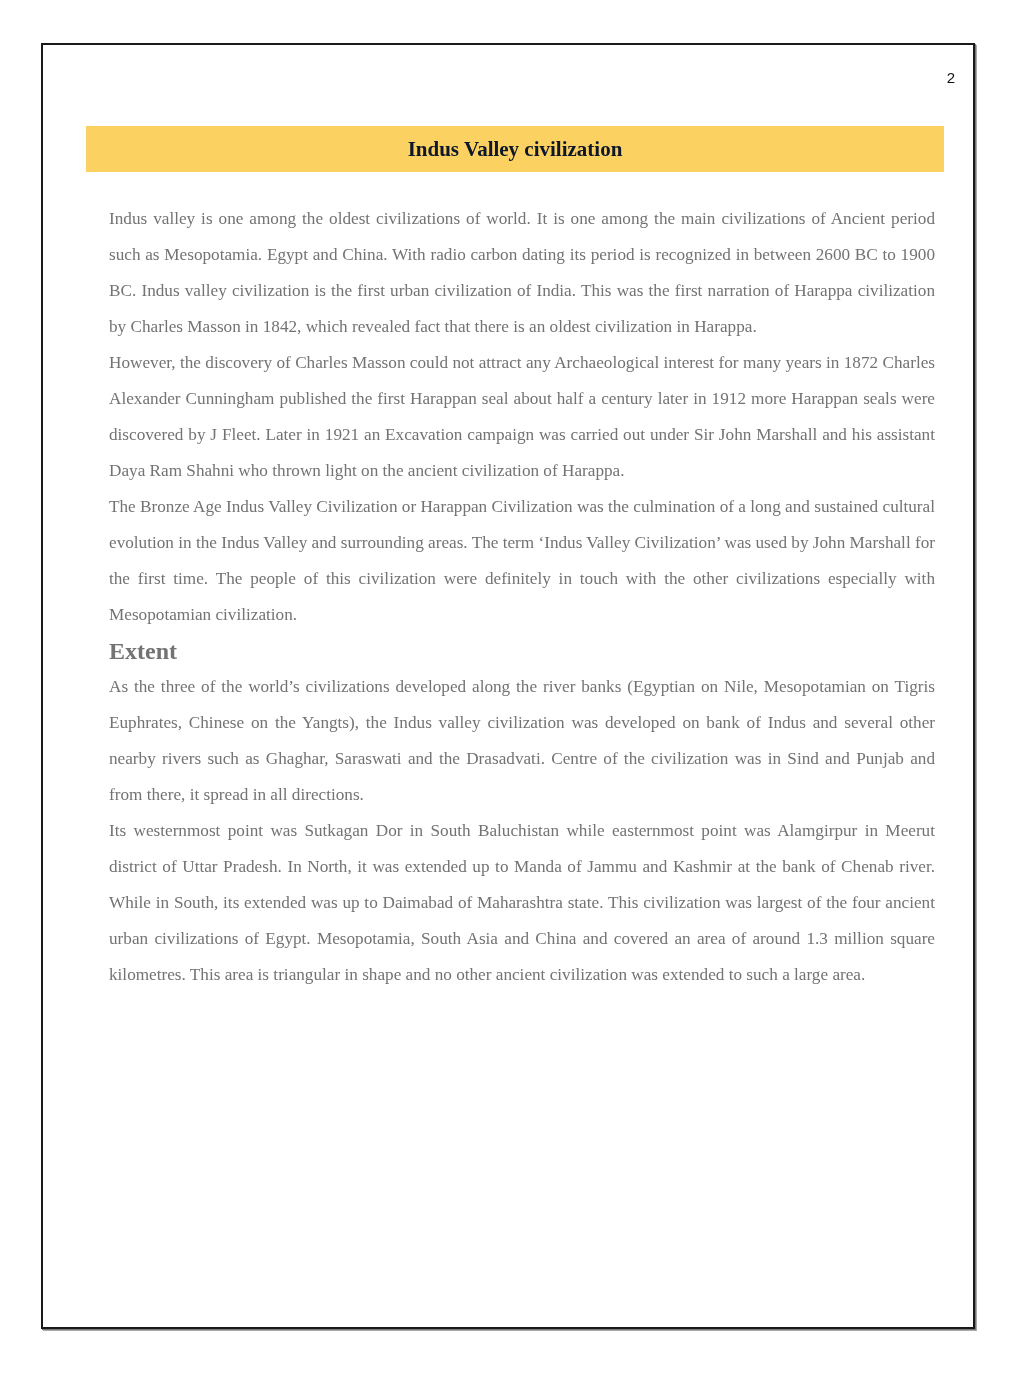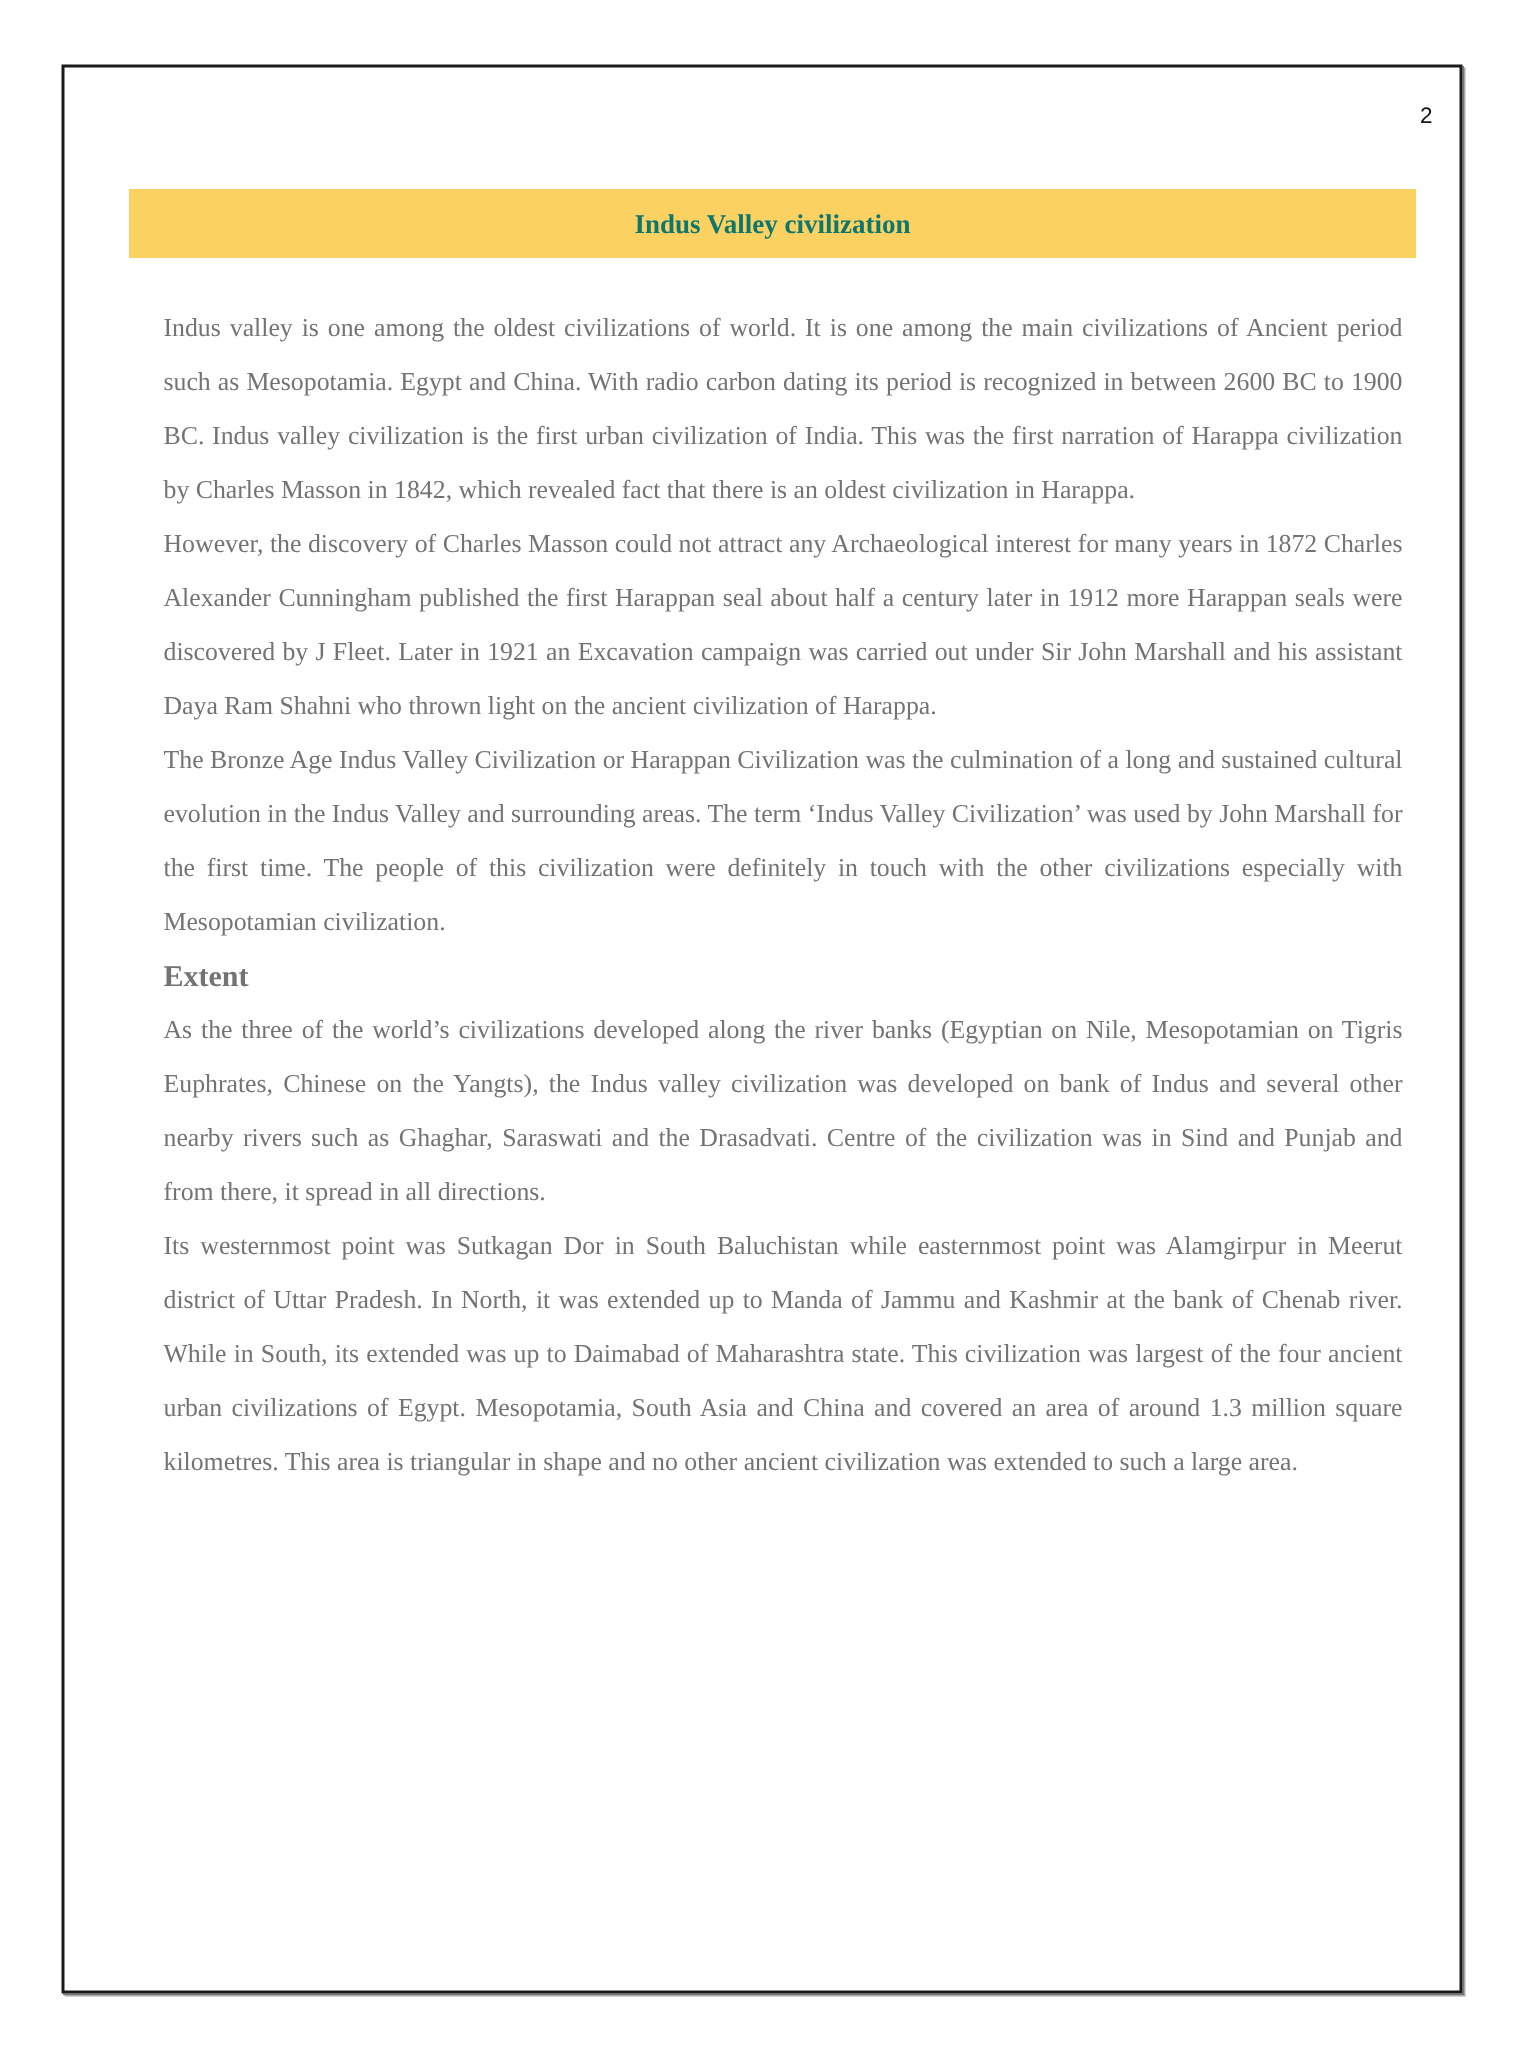--- a/index.html
+++ b/index.html
@@ -12,31 +12,31 @@
     .page-number {
       position: absolute; right: 18px; top: 24px;
       font-family: "Liberation Sans", sans-serif; font-size: 15px; color: #111;
     }
     .title-bar {
       position: absolute; left: 43px; top: 81px; width: 858px; height: 46px;
       background: #fbd262; display: flex; align-items: center; justify-content: center;
     }
     .title-bar h1 {
       margin: 0; font-family: "Liberation Serif", serif; font-weight: bold;
-      font-size: 18px; color: #0f766e; letter-spacing: 0;
+      font-size: 21px; color: #0f172a; letter-spacing: 0;
     }
     .content {
       position: absolute; left: 66px; top: 156px; width: 826px;
       font-family: "Liberation Serif", serif; font-size: 17.2px; line-height: 36px;
       color: #737373; text-align: justify;
     }
     .content p { margin: 0; }
     .content h2 {
       margin: 0; font-family: "Liberation Serif", serif; font-weight: bold;
-      font-size: 20px; line-height: 36px;
+      font-size: 24px; line-height: 36px;
     }
   </style>
 </head>
 <body>
 
 <div class="page">
   <div class="page-number">2</div>
   <div class="title-bar">
     <h1>Indus Valley civilization</h1>
   </div>

